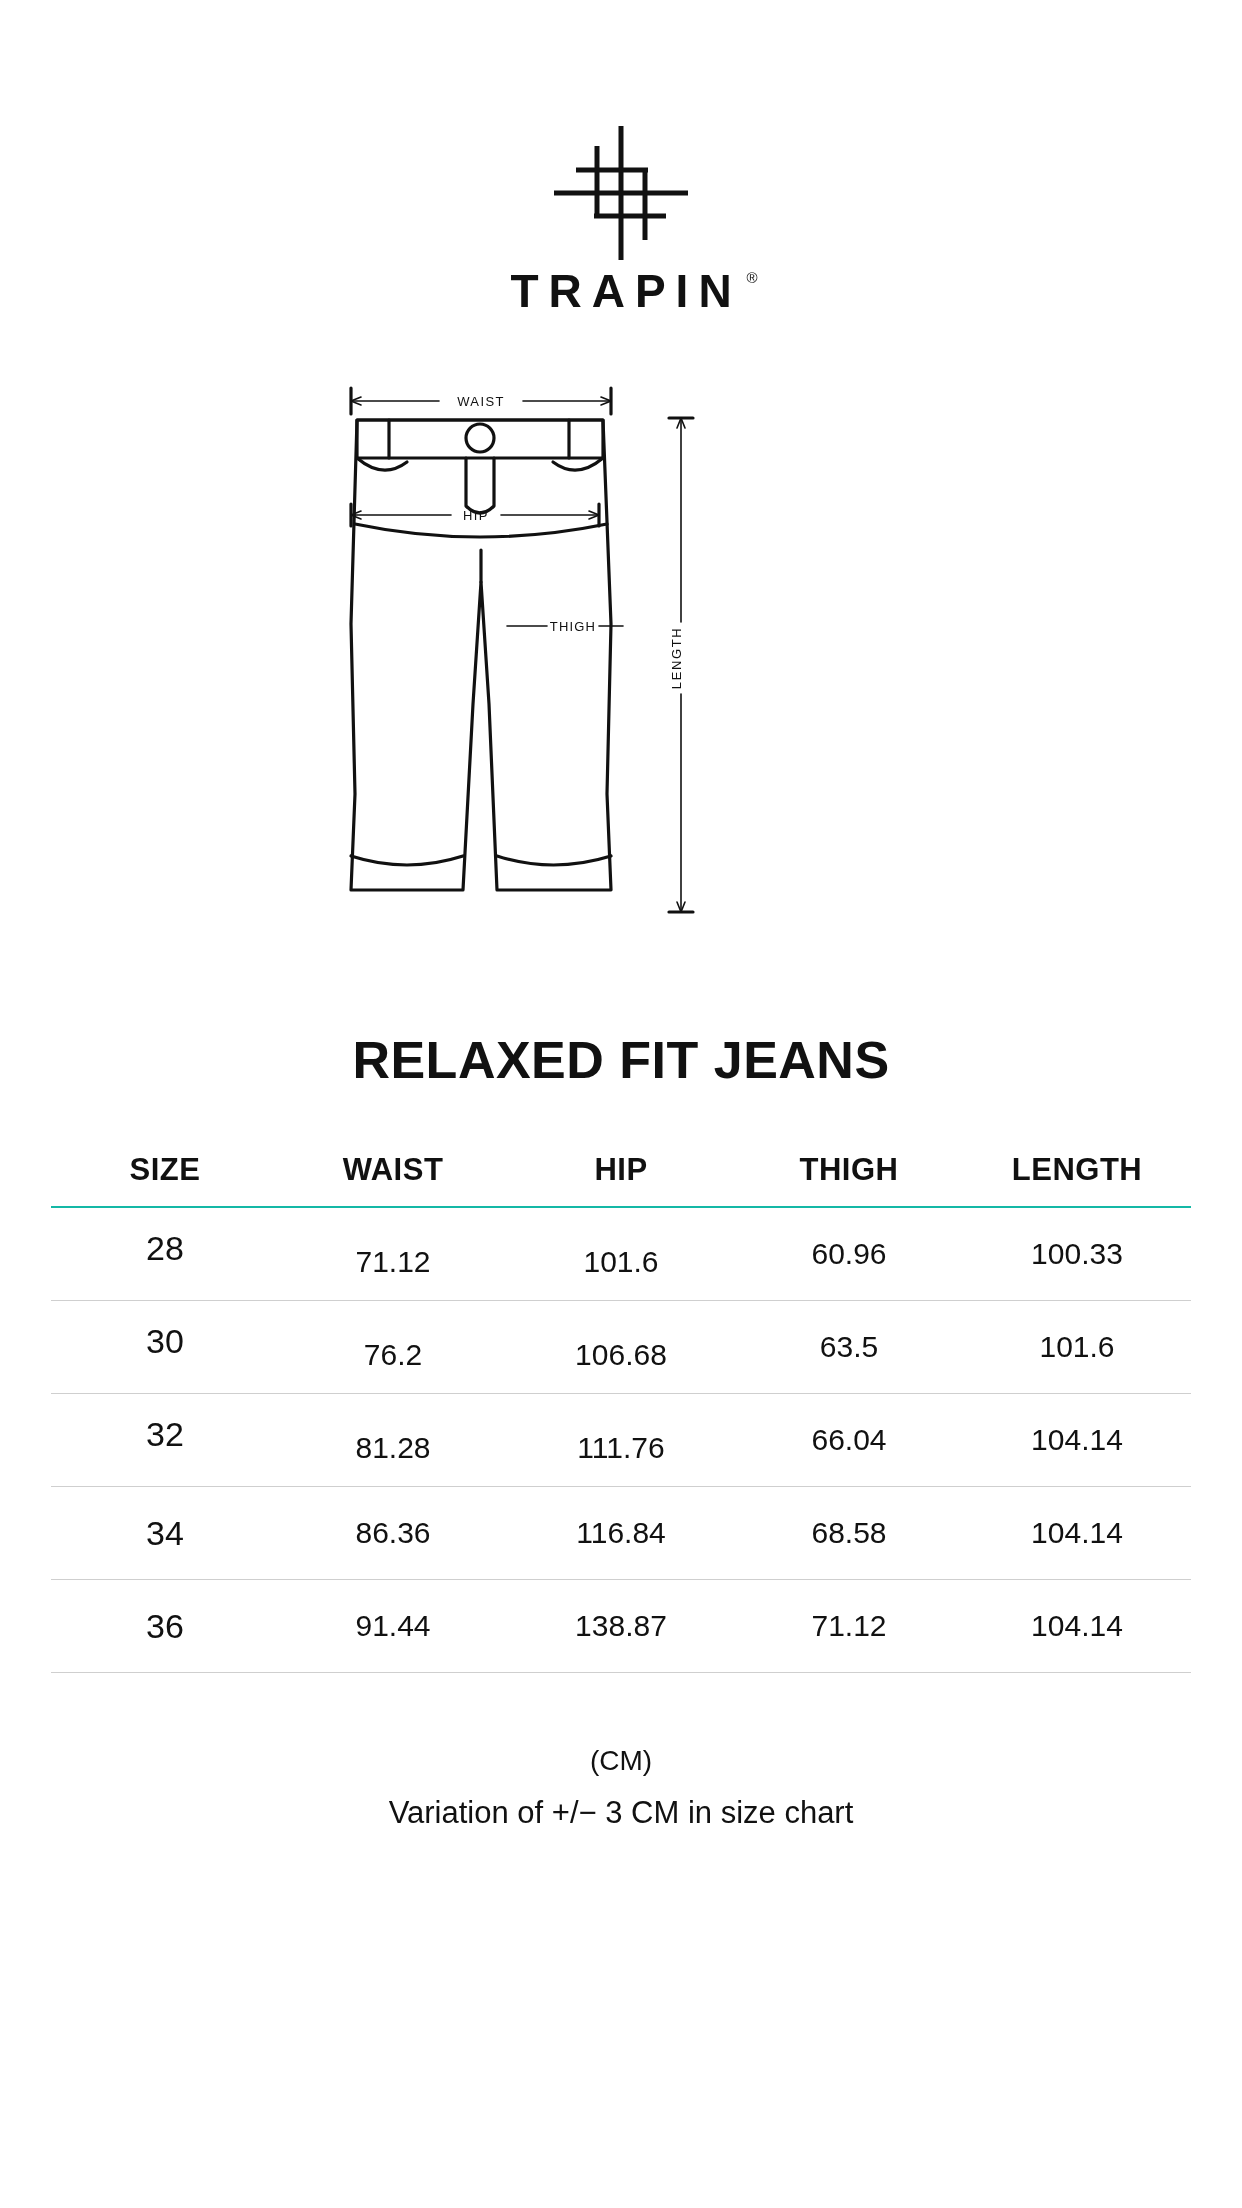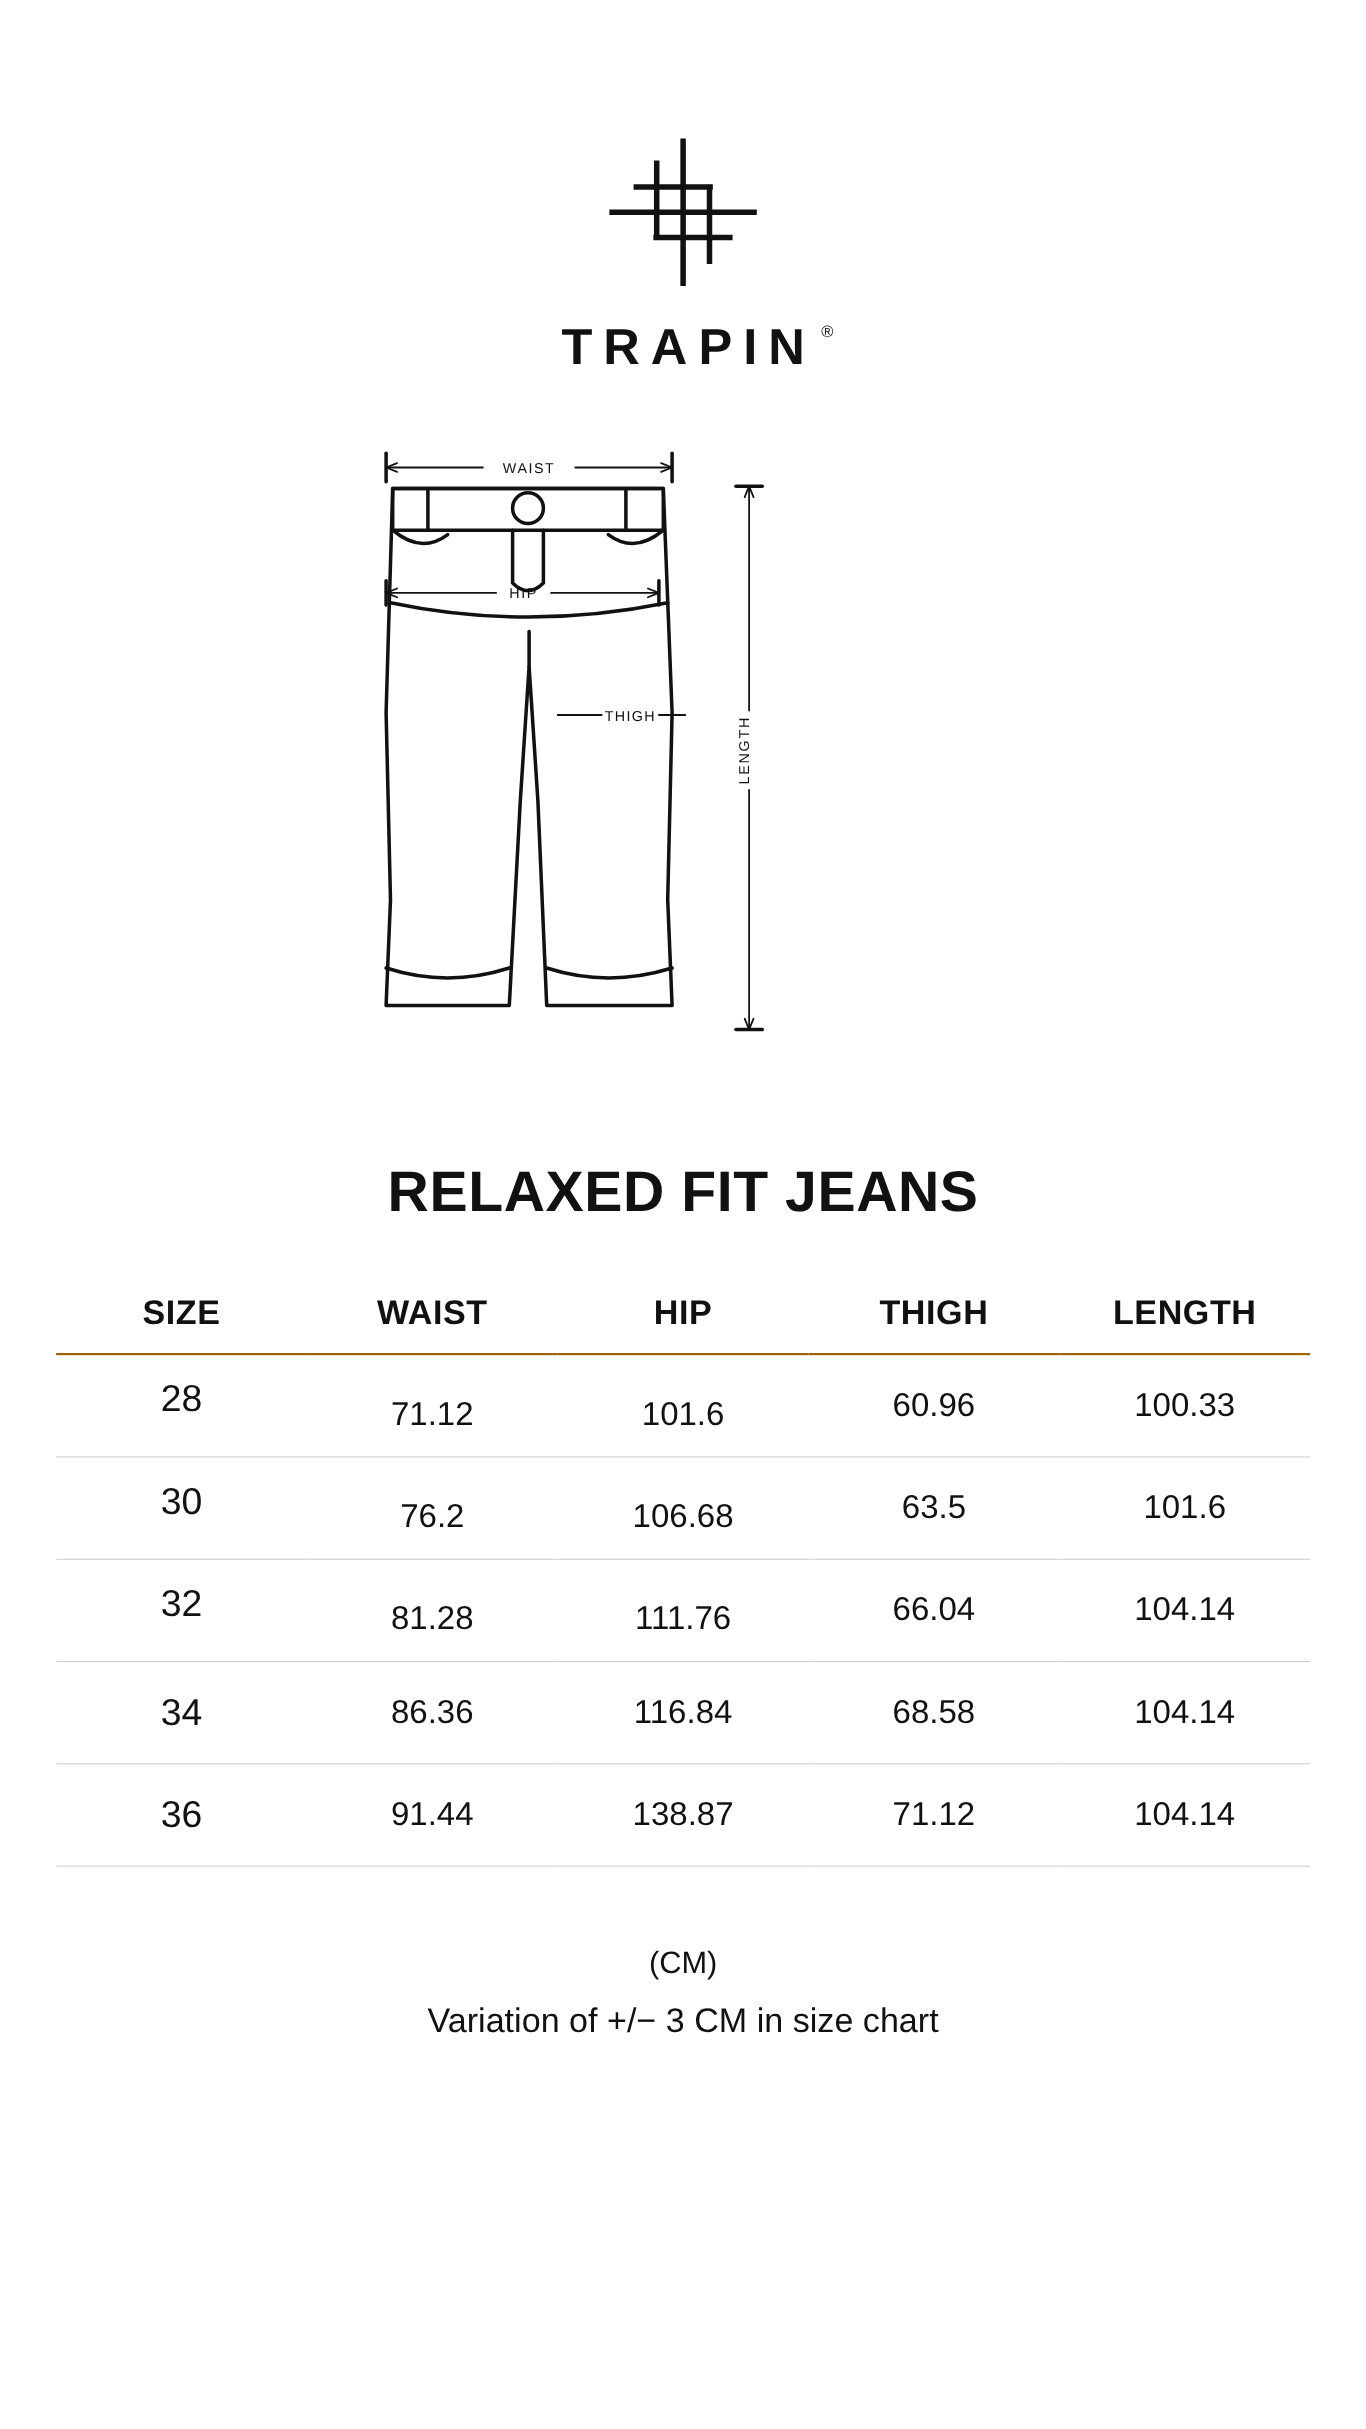--- a/index.html
+++ b/index.html
@@ -30,21 +30,20 @@
     display: flex;
     flex-direction: column;
     align-items: center;
   }
   .brand-mark {
     width: 170px;
     height: 150px;
     display: block;
   }
   .brand-name {
-    margin-top: 24px;
     font-size: 46px;
     font-weight: 700;
     letter-spacing: 10px;
     text-indent: 10px;
     line-height: 1;
     position: relative;
     display: inline-block;
   }
   .brand-reg {
     position: absolute;
@@ -85,21 +84,21 @@
   table.size-table {
     width: 100%;
     border-collapse: collapse;
     table-layout: fixed;
   }
   table.size-table th {
     font-size: 31px;
     font-weight: 700;
     padding: 0 0 18px 0;
     text-align: center;
-    border-bottom: 2px solid #a16207;
+    border-bottom: 2px solid #14b8a6;
     letter-spacing: 0.5px;
   }
   table.size-table td {
     font-size: 30px;
     font-weight: 400;
     text-align: center;
     border-bottom: 1.5px solid #cfcfcf;
     height: 90px;
     vertical-align: middle;
   }

